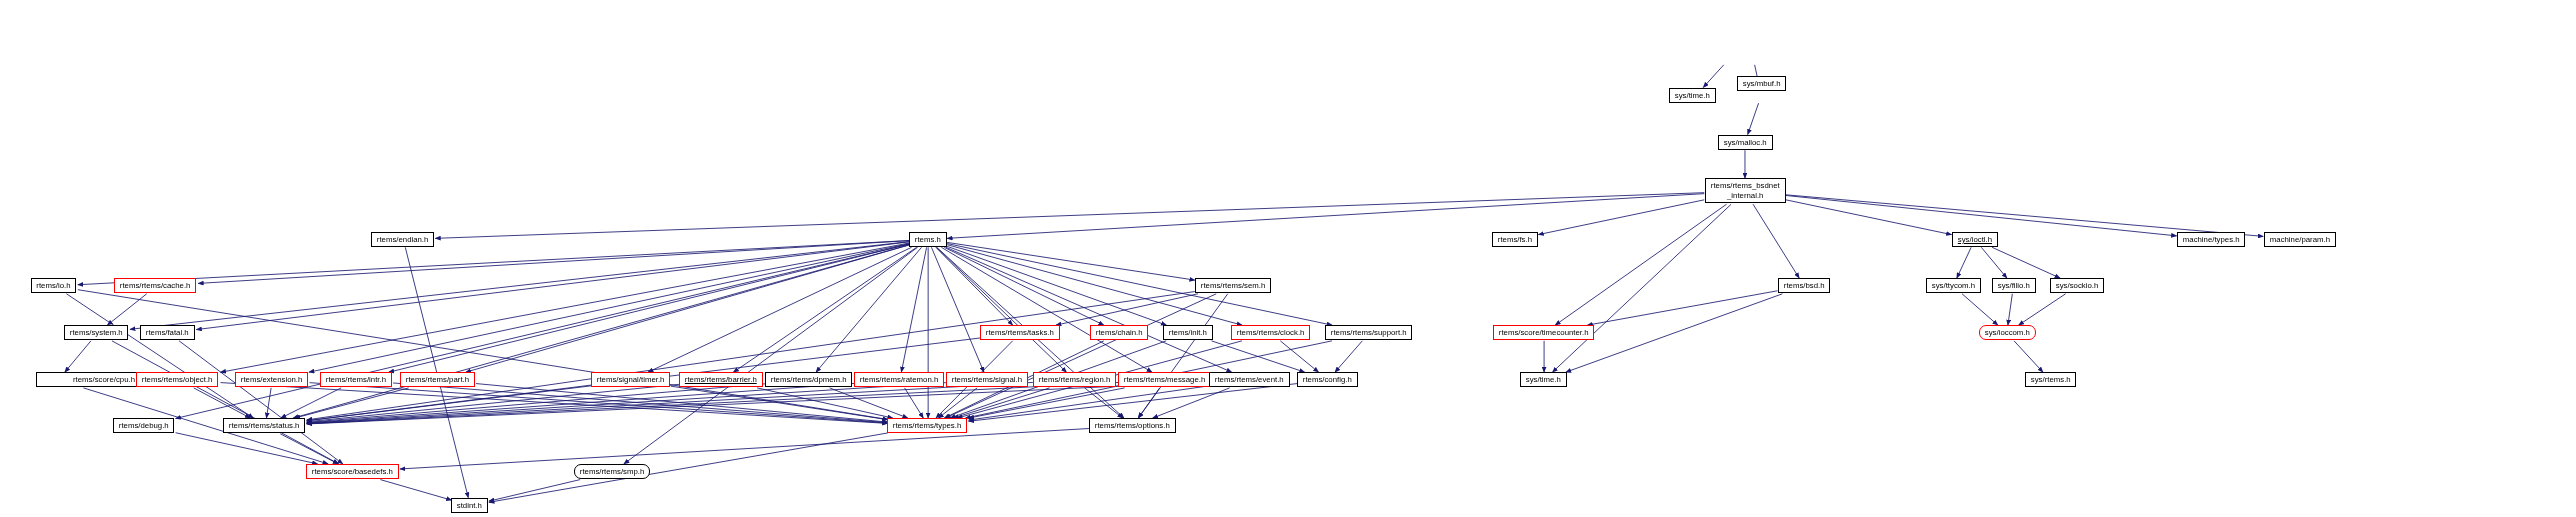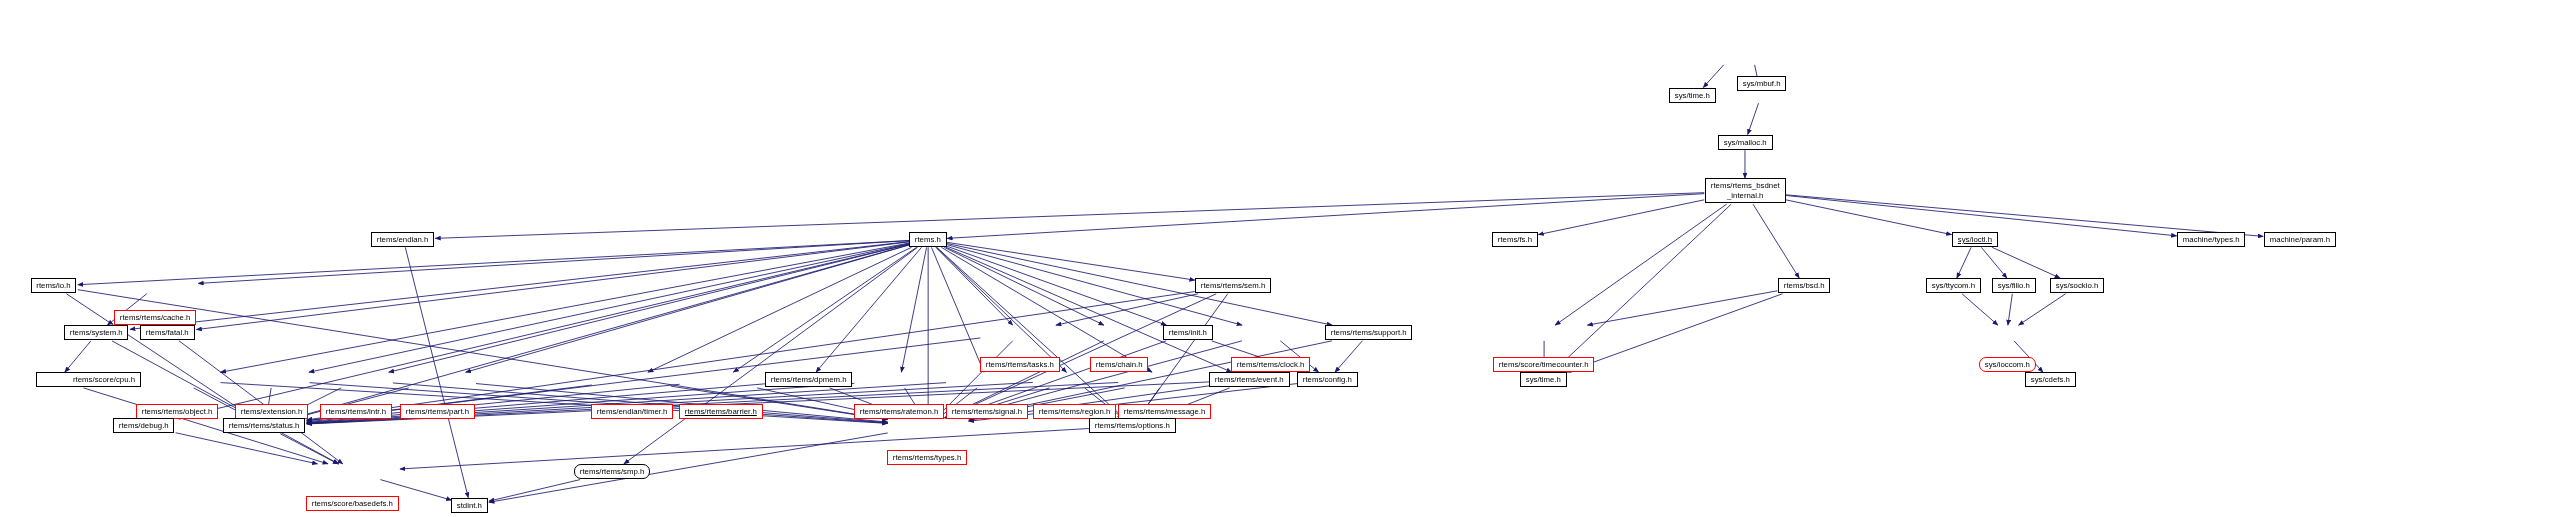--- a/index.html
+++ b/index.html
@@ -18,21 +18,21 @@
     background: #ffffff;
     border: 1.2px solid #000000;
     color: #000000;
     font-size: 7.8px;
     line-height: 1.25;
     padding: 1.8px 4.8px;
     text-align: center;
     white-space: nowrap;
     z-index: 2;
   }
-  .node.red { border-color: #ff0000; margin-top: 32px; }
+  .node.red { border-color: #ff0000; }
   .node.root { background: #bdbdbd; border-color: #000000; }
 </style>
 </head>
 <body>
 
 <div id="graph">
   <svg id="edges" width="2576" height="517" viewBox="0 0 4267 857" xmlns="http://www.w3.org/2000/svg">
     <defs>
       <marker id="arrowhead" markerWidth="10" markerHeight="8" refX="9" refY="4" orient="auto" markerUnits="userSpaceOnUse">
         <path d="M0,0 L10,4 L0,8 z" fill="#191970"></path>
@@ -232,21 +232,21 @@
     <div class="node red" style="left: 235px; top: 372px;">
       <div>rtems/extension.h</div>
     </div>
     <div class="node red" style="left: 320px; top: 372px;">
       <div>rtems/rtems/intr.h</div>
     </div>
     <div class="node red" style="left: 400px; top: 372px;">
       <div>rtems/rtems/part.h</div>
     </div>
     <div class="node red" style="left: 591px; top: 372px;">
-      <div>rtems/endian/timer.h</div>
+      <div>rtems/signal/timer.h</div>
     </div>
     <div class="node red" style="left: 679px; top: 372px; text-decoration: underline;">
       <div>rtems/rtems/barrier.h</div>
     </div>
     <div class="node" style="left: 765px; top: 372px;">
       <div>rtems/rtems/dpmem.h</div>
     </div>
     <div class="node red" style="left: 854px; top: 372px;">
       <div>rtems/rtems/ratemon.h</div>
     </div>
@@ -262,21 +262,21 @@
     <div class="node" style="left: 1209px; top: 372px;">
       <div>rtems/rtems/event.h</div>
     </div>
     <div class="node" style="left: 1297px; top: 372px;">
       <div>rtems/config.h</div>
     </div>
     <div class="node" style="left: 1520px; top: 372px;">
       <div>sys/time.h</div>
     </div>
     <div class="node" style="left: 2025px; top: 372px;">
-      <div>sys/cdefs.h</div>
+      <div>sys/rtems.h</div>
     </div>
     <div class="node" style="left: 113px; top: 418px;">
       <div>rtems/debug.h</div>
     </div>
     <div class="node" style="left: 223px; top: 418px;">
       <div>rtems/rtems/status.h</div>
     </div>
     <div class="node red" style="left: 887px; top: 418px;">
       <div>rtems/rtems/types.h</div>
     </div>

